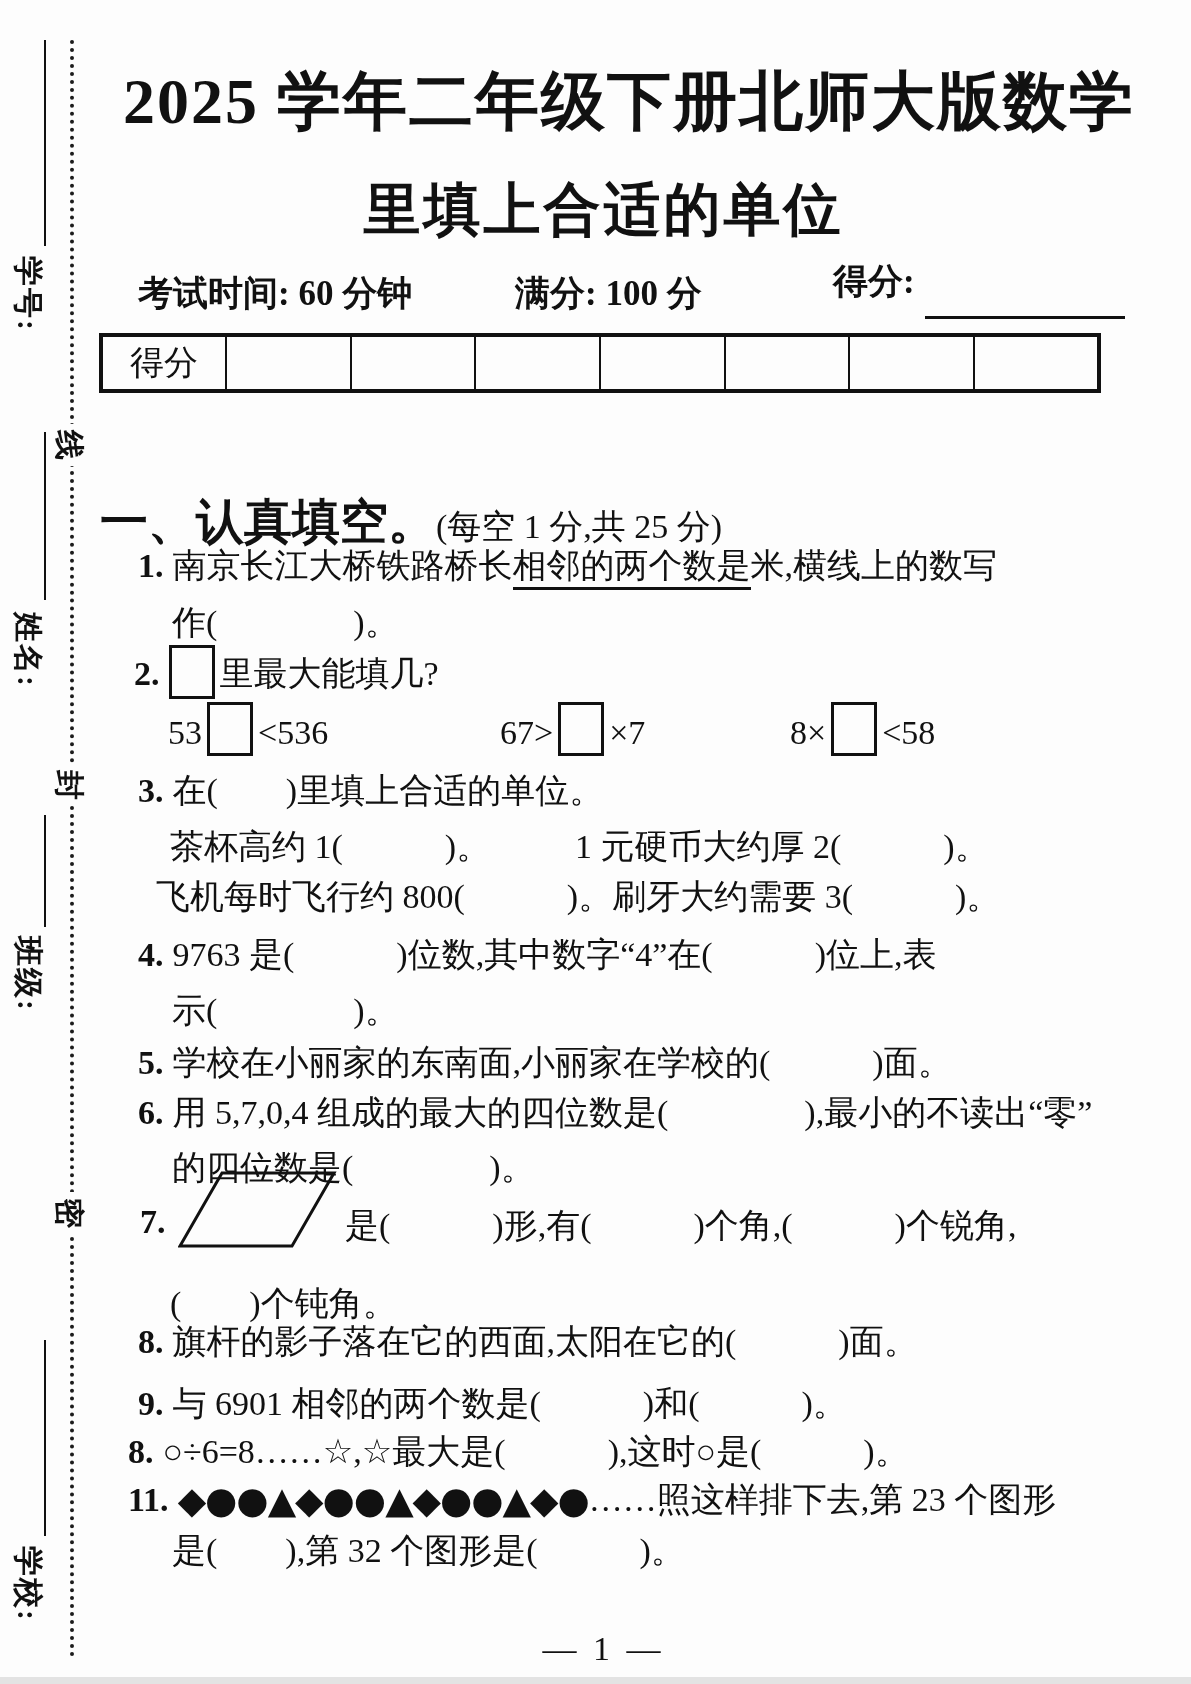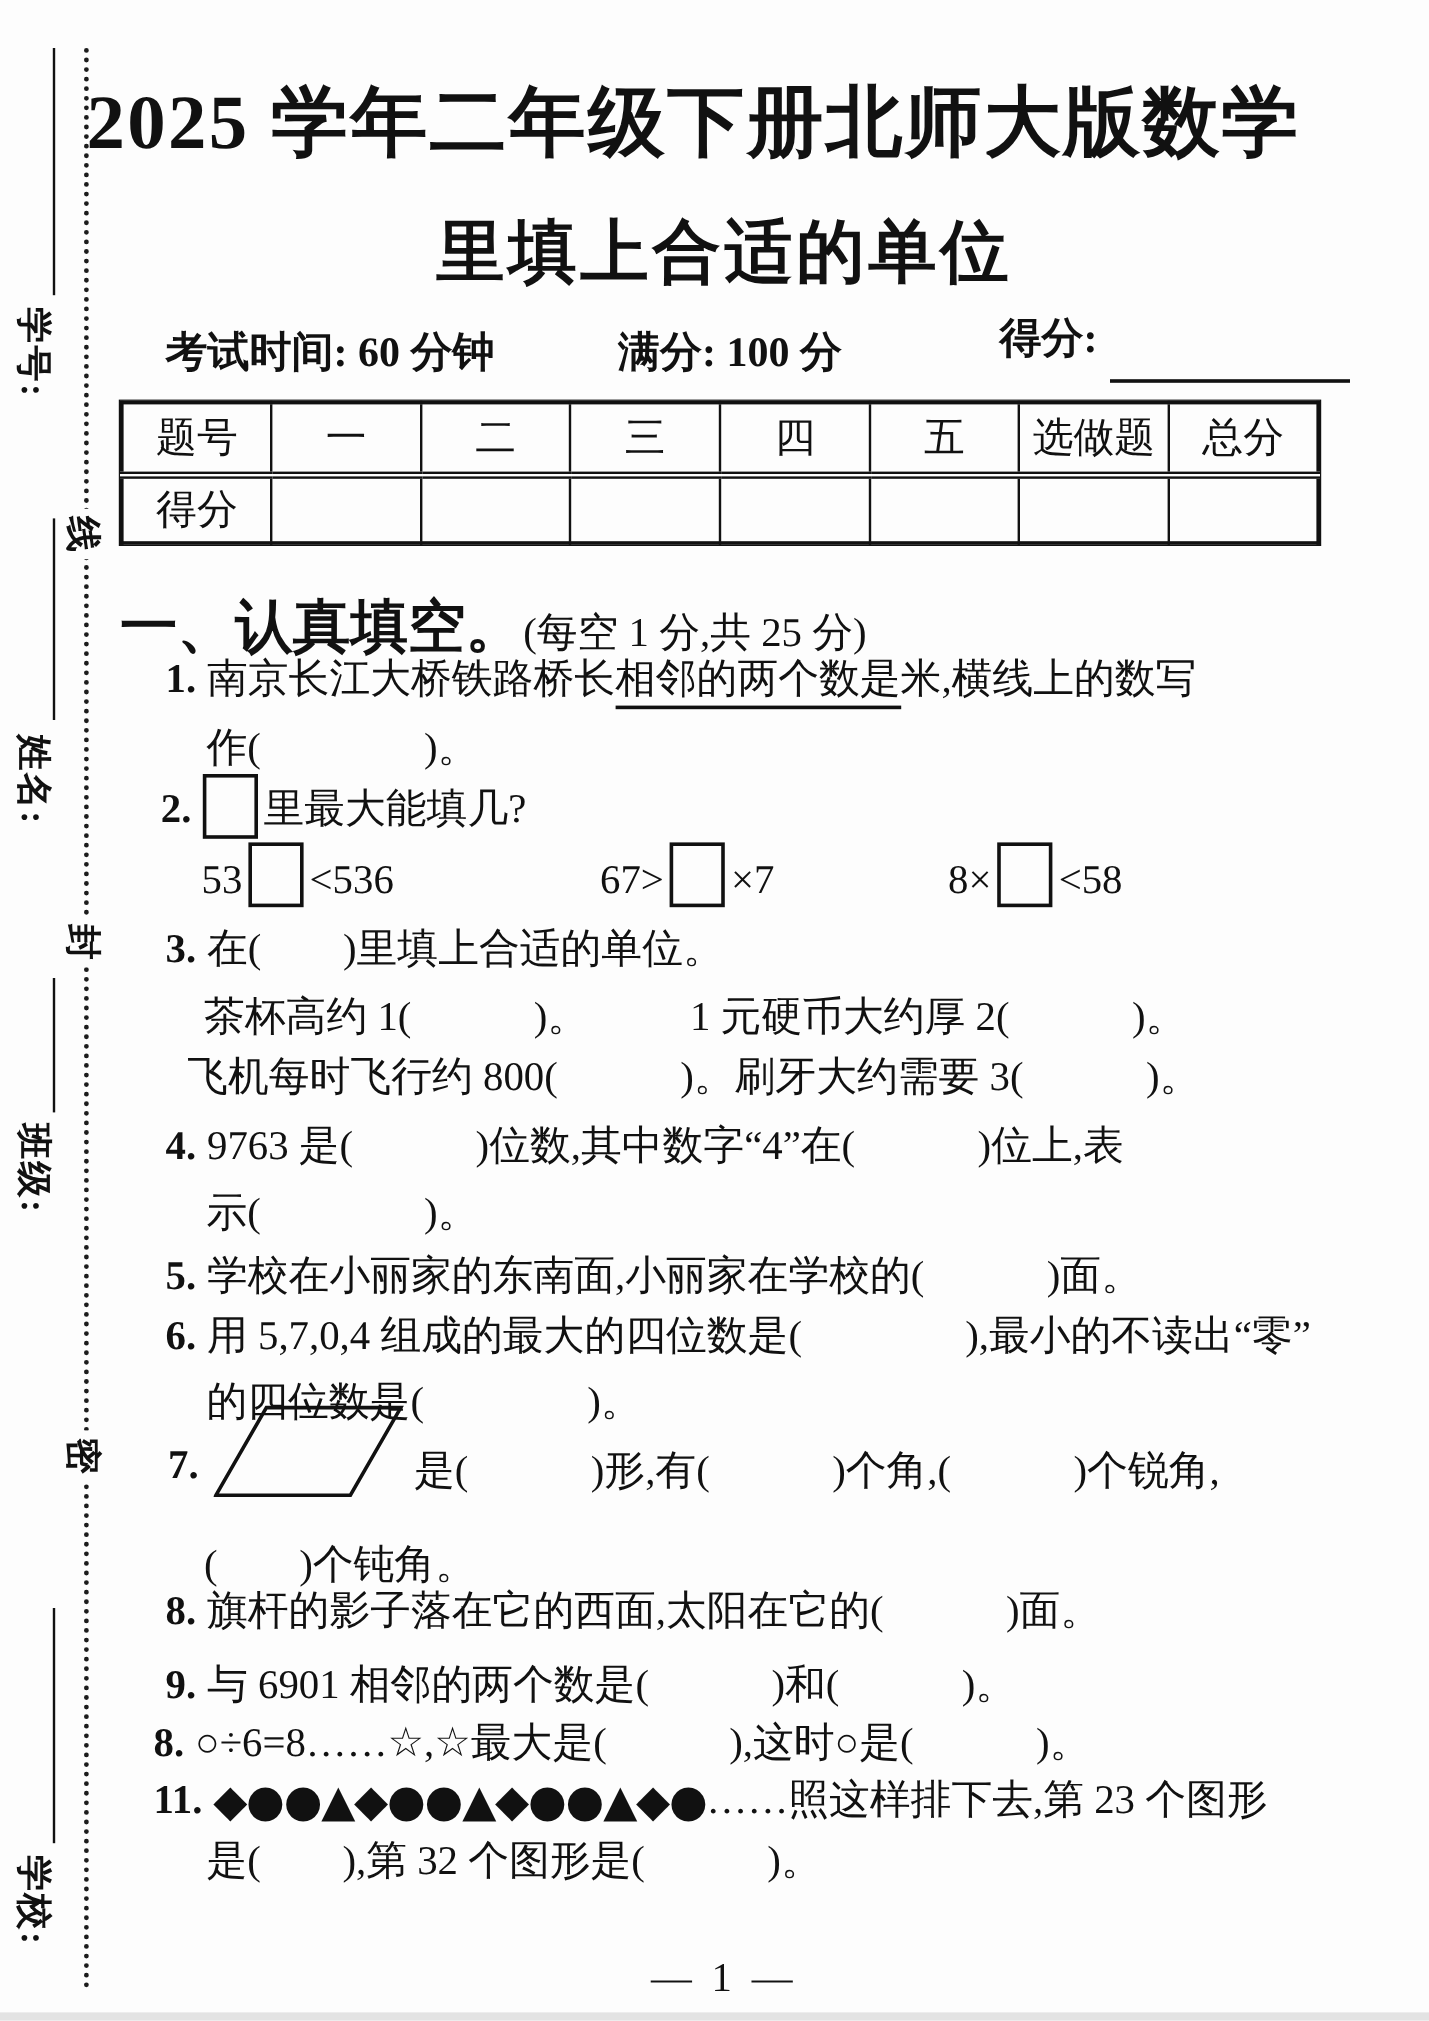--- a/index.html
+++ b/index.html
@@ -11,21 +11,21 @@
   .abs{position:absolute;}
   
   .dotted-line{position:absolute;left:70px;top:40px;height:1618px;width:0;
     border-left:4px dotted #1c1c1c;}
   .blank-vline{position:absolute;left:44px;width:0;border-left:2px solid #111;}
   .rot-label{position:absolute;transform:rotate(90deg);transform-origin:0 0;
     font-size:30px;font-weight:bold;white-space:nowrap;letter-spacing:2px;}
   .seal-char{position:absolute;transform:rotate(90deg);transform-origin:0 0;
     font-size:30px;font-weight:bold;background:#fdfdfd;padding:0 6px;white-space:nowrap;}
   
-  .title{position:absolute;left:72px;width:1063px;text-align:left;
+  .title{position:absolute;left:72px;width:1063px;text-align:right;
     font-size:64px;font-weight:bold;letter-spacing:2px;white-space:nowrap;}
   .subtitle{position:absolute;left:72px;width:1063px;text-align:center;
     font-size:57px;font-weight:bold;letter-spacing:3px;white-space:nowrap;}
   .info{position:absolute;font-size:35px;font-weight:bold;white-space:pre;}
   .hline{position:absolute;height:0;border-top:3px solid #111;}
   
   table.score{position:absolute;left:100px;top:334px;width:1000px;
     border-collapse:collapse;table-layout:fixed;}
   table.score td{border:2px solid #111;text-align:center;vertical-align:middle;
     font-size:34px;padding:0;}
@@ -71,30 +71,20 @@
 <div class="title" style="top:58px">2025 学年二年级下册北师大版数学</div>
 <div class="subtitle" style="top:172px">里填上合适的单位</div>
 
 <div class="info" style="left:138px;top:270px">考试时间: 60 分钟</div>
 <div class="info" style="left:515px;top:270px">满分: 100 分</div>
 <div class="info" style="left:833px;top:258px">得分:</div>
 <div class="hline" style="left:925px;top:316px;width:200px"></div>
 
 <table class="score">
   <tbody>
-      <tr class="hdr">
-    <td>题号</td>
-    <td>一</td>
-    <td>二</td>
-    <td>三</td>
-    <td>四</td>
-    <td>五</td>
-    <td>选做题</td>
-    <td>总分</td>
-  </tr>
   <tr class="scr">
     <td>得分</td>
     <td></td>
     <td></td>
     <td></td>
     <td></td>
     <td></td>
     <td></td>
     <td></td>
   </tr>

